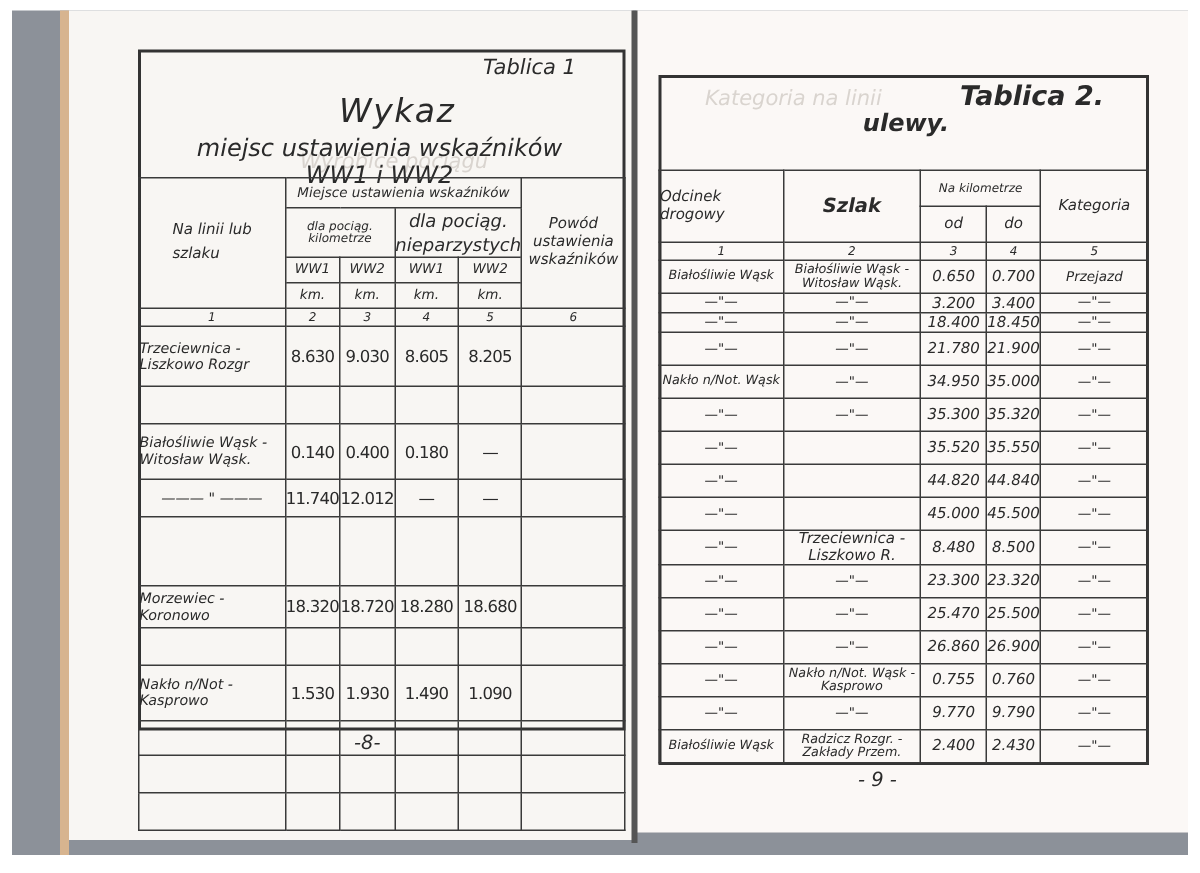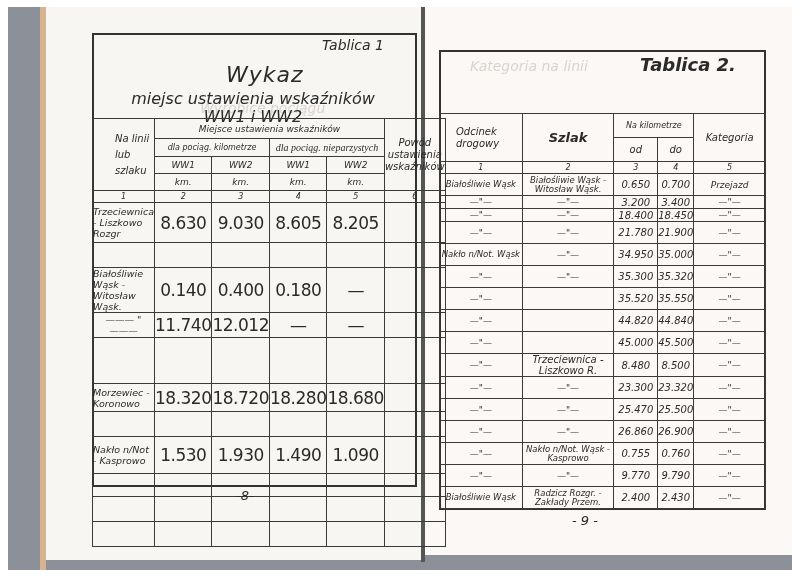--- a/index.html
+++ b/index.html
@@ -15,21 +15,21 @@
   table{border-collapse:collapse;position:absolute;}
   td{border:1.5px solid #3a3a3a;padding:0;text-align:center;vertical-align:middle;
      font-style:italic;color:#2a2a2a;}
 
   
   .t1-frame{position:absolute;left:92px;top:33px;width:325px;height:454px;border:2px solid #333;box-sizing:border-box;}
   .t1-label{position:absolute;left:322px;top:37px;font-size:14px;font-style:italic;}
   .t1-title{position:absolute;left:226px;top:62px;font-size:22px;font-style:italic;letter-spacing:1px;}
   .t1-sub{position:absolute;left:103px;top:80px;width:300px;text-align:center;font-size:16px;font-style:italic;line-height:18px;}
   #t1{left:92px;top:118px;width:325px;font-size:9px;}
-  #t1 td.num{font-size:17px;font-style:normal;letter-spacing:-0.5px;}
+  #t1 td.num{font-size:11px;font-style:normal;letter-spacing:-0.5px;}
   #t1 td.name{text-align:left;font-size:9.5px;line-height:11px;}
   .pno{position:absolute;font-size:13px;font-style:italic;}
 
   
   .t2-frame{position:absolute;left:439px;top:50px;width:327px;height:460px;border:2px solid #333;box-sizing:border-box;}
   .t2-label{position:absolute;left:640px;top:54px;font-size:18px;font-weight:bold;font-style:italic;}
   .t2-title{position:absolute;left:446px;top:72px;width:316px;text-align:center;font-size:16px;font-weight:bold;font-style:italic;line-height:19px;}
   #t2{left:439px;top:113px;width:327px;font-size:9px;}
   #t2 td{height:21px;}
   #t2 td.num{font-size:10px;}
@@ -65,21 +65,21 @@
       <col style="width:73px">
     </colgroup>
   <tbody>
       <tr style="height:20px">
     <td rowspan="4" style="text-align:left;padding-left:22px;font-size:10px;line-height:16px;margin-left:36px;">Na linii lub szlaku</td>
     <td colspan="4">Miejsce ustawienia wskaźników</td>
     <td rowspan="4" style="font-size:10px;line-height:12px;">Powód ustawienia wskaźników</td>
   </tr>
   <tr style="height:18px">
     <td colspan="2" style="font-size:8px;line-height:8px;">dla pociąg. kilometrze</td>
-    <td colspan="2" style="font-size:10px;line-height:16px;font-family:Liberation Serif, serif;">dla pociąg. nieparzystych</td>
+    <td colspan="2" style="font-size:12px;line-height:16px;">dla pociąg. nieparzystych</td>
   </tr>
   <tr style="height:17px">
     <td>WW1</td>
     <td>WW2</td>
     <td>WW1</td>
     <td>WW2</td>
   </tr>
   <tr style="height:17px">
     <td>km.</td>
     <td>km.</td>
@@ -182,33 +182,34 @@
     <td class="num"></td>
     <td></td>
   </tr>
 </tbody>
   </table>
 <div class="pno" style="left:236px;top:488px;">-8-</div>
 
 <div class="t2-frame"></div>
 <div class="t2-label">Tablica 2.</div>
 <div class="t2-title">
+  <div>ulewy.</div>
 </div>
 
 <table id="t2">
   <colgroup>
       <col style="width:83px">
       <col style="width:92px">
       <col style="width:44px">
       <col style="width:36px">
       <col style="width:72px">
     </colgroup>
   <tbody>
       <tr style="height:24px">
-    <td rowspan="2" style="text-align:left;padding-left:16px;font-size:10px;line-height:12px;">Odcinek drogowy</td>
+    <td rowspan="2" style="text-align:left;padding-left:0;font-size:10px;line-height:12px;">Odcinek drogowy</td>
     <td rowspan="2" style="font-size:13px;font-weight:bold;">Szlak</td>
     <td colspan="2" style="font-size:8px;">Na kilometrze</td>
     <td rowspan="2" style="font-size:10px;">Kategoria</td>
   </tr>
   <tr style="height:24px">
     <td style="font-size:10px;">od</td>
     <td style="font-size:10px;">do</td>
   </tr>
   <tr style="height:11px;font-size:8px;">
     <td style="height:11px;">1</td>

